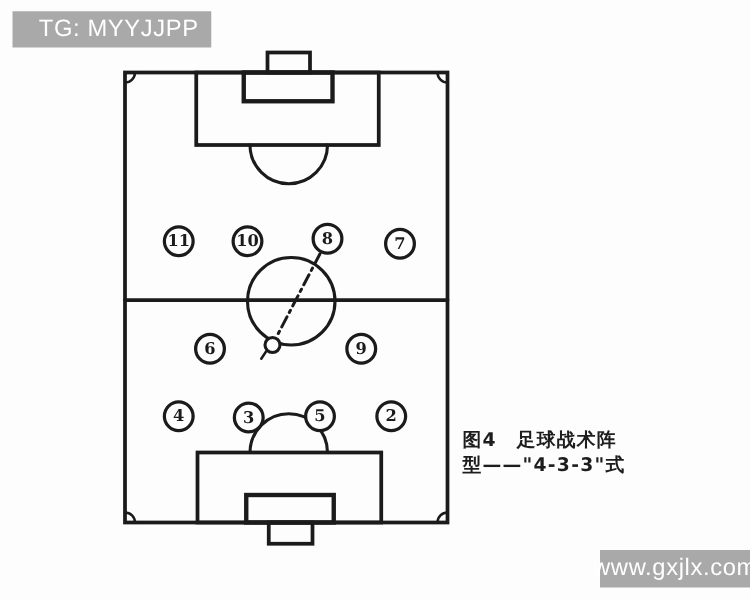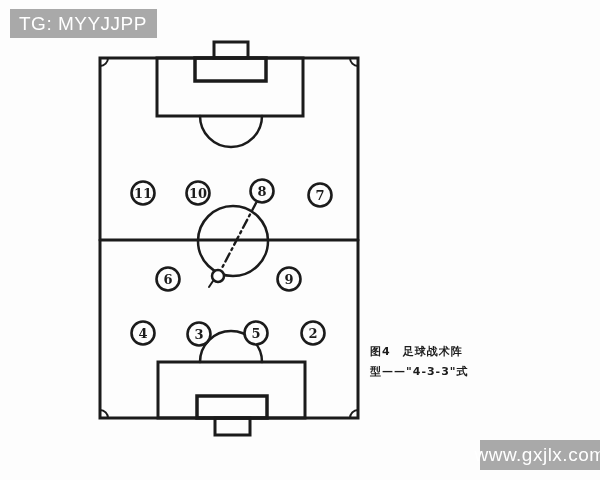--- a/index.html
+++ b/index.html
@@ -22,33 +22,33 @@
     background:#a9a9a9;
     color:#ffffff;
     font-size:19px;
     letter-spacing:0.5px;
     display:flex;align-items:center;
     font-family:"Liberation Sans", sans-serif;
   }
   .wm-tl{
     left:10px;top:9px;
     width:138px;height:29px;
-    padding-left:9px;
+    padding-left:21px;
   }
   .wm-br{
     right:0px;bottom:10px;
     width:120px;height:30px;
     justify-content:center;
   }
   .caption{
     position:absolute;
     left:370px;top:342px;
     width:165px;
     color:#1d1d1d;
-    font-size:11px;
+    font-size:15px;
     font-weight:bold;
     line-height:20px;
     letter-spacing:1px;
     font-family:"DejaVu Sans", sans-serif;
     white-space:nowrap;
   }
 </style>
 </head>
 <body>
 

